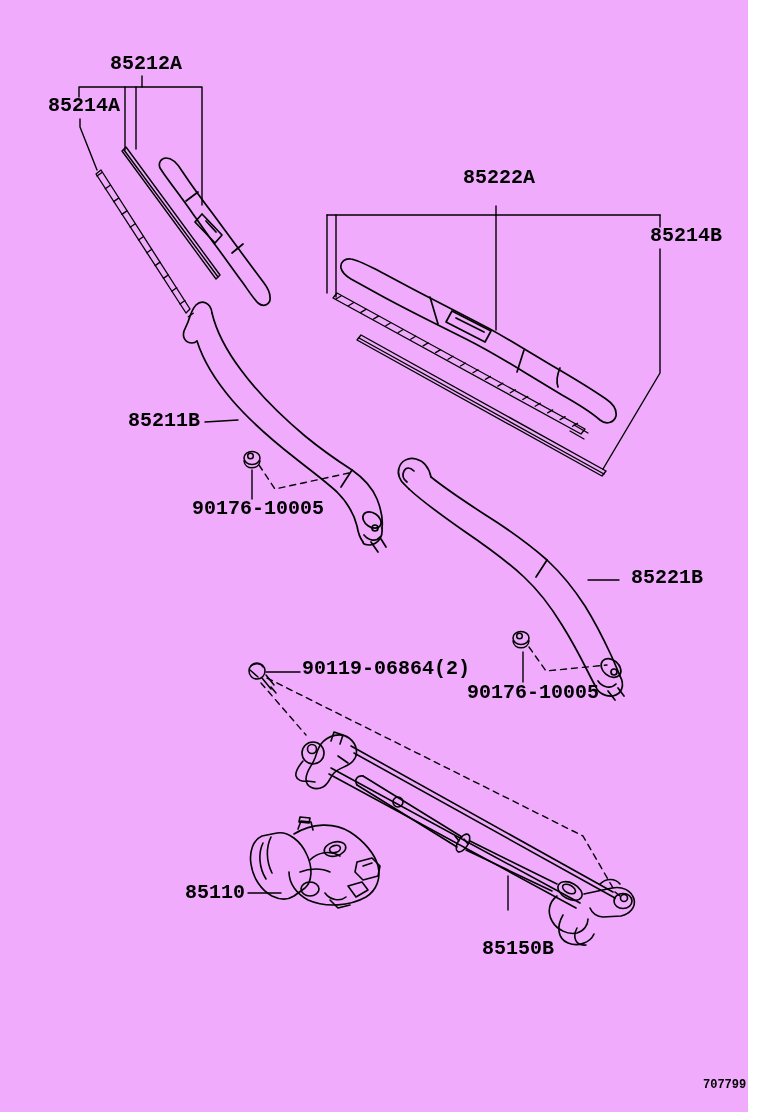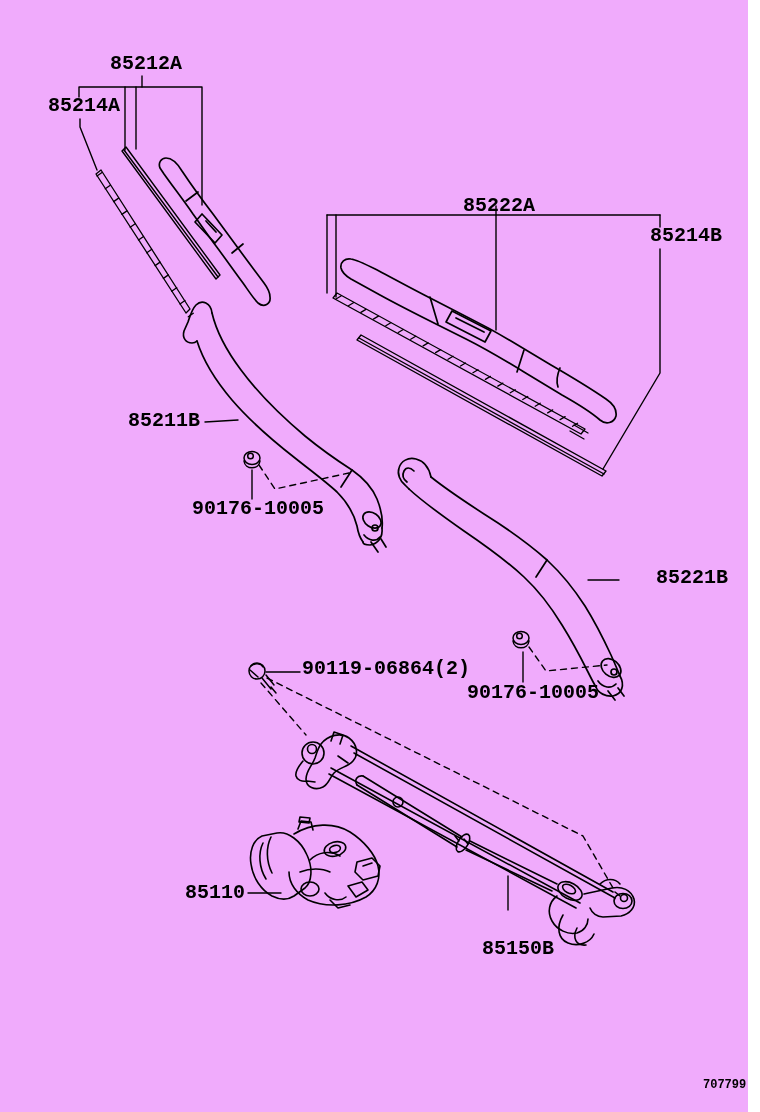--- a/index.html
+++ b/index.html
@@ -187,25 +187,25 @@
       <path d="M584,894 L612,888 C622,886 631,890 634,899 C636,907 630,914 621,916 L603,917 C597,917 592,913 590,908"></path>
       <ellipse cx="623" cy="901" rx="9" ry="7.5"></ellipse>
       <circle cx="624" cy="898" r="3.5"></circle>
       <path d="M620,896 l-5,-4"></path>
       <path d="M600,884 C606,878 615,878 620,884"></path>
     </g>
   </svg>
 
   <div class="pl" style="left:110px;top:54px;">85212A</div>
   <div class="pl" style="left:48px;top:96px;">85214A</div>
-  <div class="pl" style="left:463px;top:196px;">85222A</div>
+  <div class="pl" style="left:463px;top:168px;">85222A</div>
   <div class="pl" style="left:630px;top:226px;margin-left:20px;">85214B</div>
   <div class="pl" style="left:128px;top:411px;">85211B</div>
   <div class="pl" style="left:192px;top:499px;">90176-10005</div>
-  <div class="pl" style="left:656px;top:568px;">85221B</div>
+  <div class="pl" style="left:631px;top:568px;">85221B</div>
   <div class="pl" style="left:467px;top:683px;">90176-10005</div>
   <div class="pl" style="left:302px;top:659px;">90119-06864(2)</div>
   <div class="pl" style="left:185px;top:883px;">85110</div>
   <div class="pl" style="left:482px;top:939px;">85150B</div>
 
   <div class="pl fig" style="left:703px;top:1079px;">707799</div>
 
 </div>
 
 </body></html>

